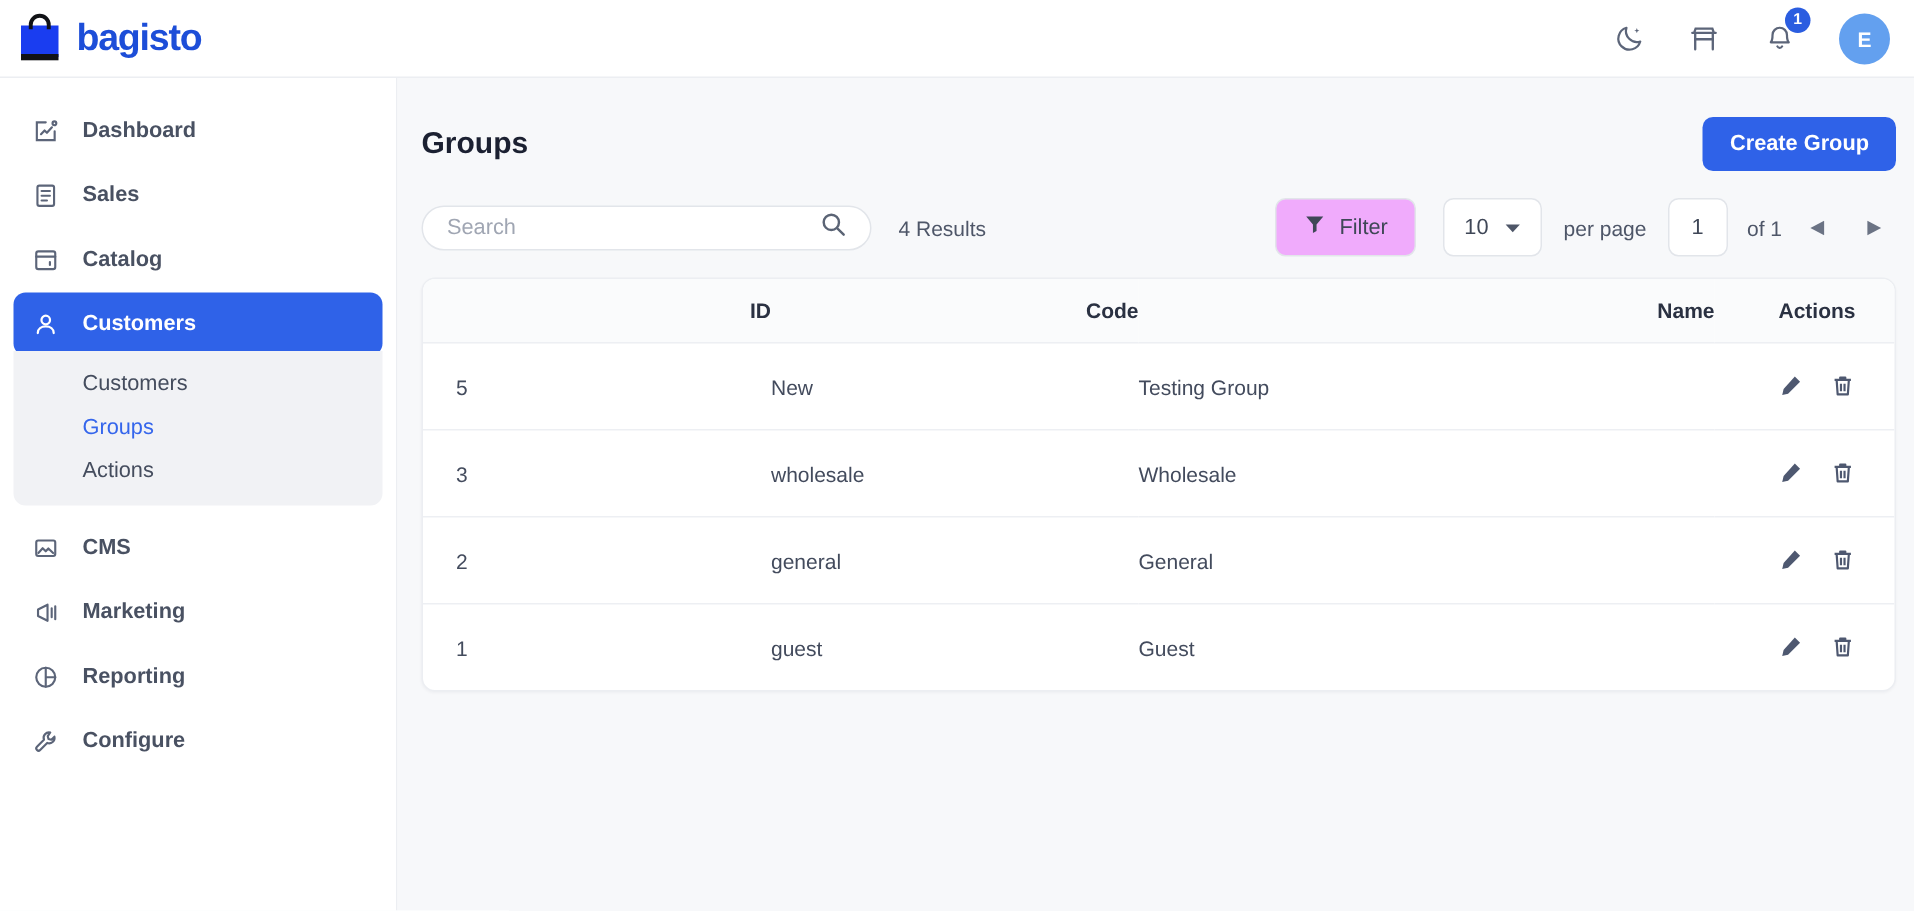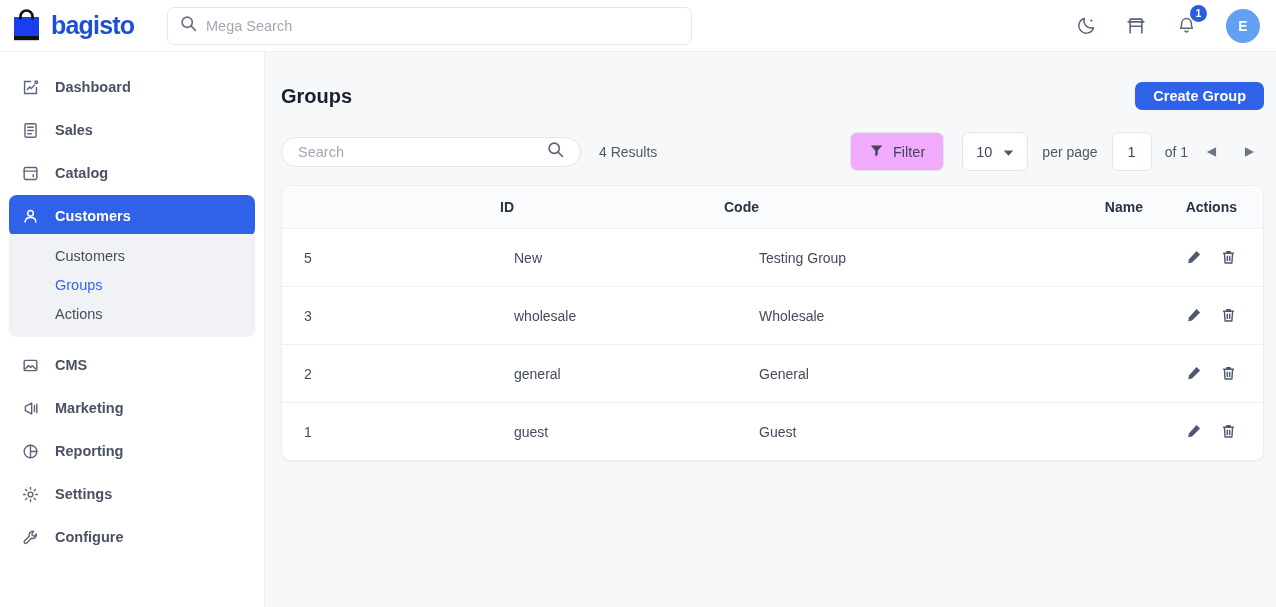--- a/index.html
+++ b/index.html
@@ -104,21 +104,21 @@
   }
   .page-head {
     display: flex; align-items: center;
     padding: 20px 6px 0 2px; height: 68px;
   }
   .page-title { font-size: 20px; font-weight: bold; color: #1b2031; }
   .btn-primary {
     margin-left: auto;
     background: #2f62e8; color: #ffffff;
     border: none; border-radius: 7px;
-    height: 28px; padding: 0 18px;
+    height: 36px; padding: 0 18px;
     font-size: 14.5px; font-weight: bold;
     font-family: inherit; cursor: pointer;
   }
 
   
   .toolbar {
     display: flex; align-items: center;
     padding: 12px 6px 14px 2px; gap: 0;
   }
   .search-box {
@@ -208,29 +208,20 @@
     <span class="brand-mark">
       <svg width="34" height="36" viewBox="0 0 34 36" fill="none">
         <rect x="4" y="9" width="25" height="21" fill="#1a3df0"></rect>
         <path d="M10.5 11.5 V8.5 a6 6 0 0 1 12 0 V11.5" stroke="#111216" stroke-width="2.6" fill="none"></path>
         <rect x="4" y="28" width="25" height="4.2" fill="#111216"></rect>
       </svg>
     </span>
     <span class="brand-name">bagisto</span>
   </div>
 
-  <div class="mega-search">
-    <span>
-      <svg width="17" height="17" viewBox="0 0 20 20" fill="none" stroke="#6b7280" stroke-width="2">
-        <circle cx="8.5" cy="8.5" r="6"></circle>
-          <line x1="13.2" y1="13.2" x2="18" y2="18" stroke-linecap="round"></line>
-      </svg>
-    </span>
-    <span class="ph">Mega Search</span>
-  </div>
 
   <div class="top-actions">
     <span class="ic-btn">
       <svg width="21" height="21" viewBox="0 0 24 24" fill="none" stroke="currentColor" stroke-width="1.7">
         <path d="M20 14.5A8.4 8.4 0 0 1 9.5 4 8.5 8.5 0 1 0 20 14.5z" stroke-linejoin="round"></path>
         <path d="M17.4 4.2l.55 1.45 1.45.55-1.45.55-.55 1.45-.55-1.45L15.4 6.2l1.45-.55z" fill="currentColor" stroke="none"></path>
       </svg>
     </span>
     <span class="ic-btn">
       <svg width="22" height="22" viewBox="0 0 24 24" fill="none" stroke="currentColor" stroke-width="1.7">
@@ -329,29 +320,20 @@
     <div class="nav-item">
       <span class="nico">
         <svg width="19" height="19" viewBox="0 0 24 24" fill="none" stroke="currentColor" stroke-width="1.8">
           <circle cx="12" cy="12" r="8"></circle>
           <path d="M12 4v16M12 12h8" stroke-linecap="round"></path>
         </svg>
       </span>
       <span>Reporting</span>
     </div>
 
-    <div class="nav-item">
-      <span class="nico">
-        <svg width="19" height="19" viewBox="0 0 24 24" fill="none" stroke="currentColor" stroke-width="1.8">
-          <circle cx="12" cy="12" r="3"></circle>
-          <path d="M12 3.2v2.3M12 18.5v2.3M3.2 12h2.3M18.5 12h2.3M5.8 5.8l1.6 1.6M16.6 16.6l1.6 1.6M18.2 5.8l-1.6 1.6M7.4 16.6l-1.6 1.6" stroke-linecap="round"></path>
-        </svg>
-      </span>
-      <span>Settings</span>
-    </div>
 
     <div class="nav-item">
       <span class="nico">
         <svg width="19" height="19" viewBox="0 0 24 24" fill="none" stroke="currentColor" stroke-width="1.8">
           <path d="M15.8 4.2a4.6 4.6 0 0 0-5.3 6.1L4.6 16.2a1.9 1.9 0 0 0 2.7 2.7l5.9-5.9a4.6 4.6 0 0 0 6.1-5.3l-2.6 2.6-2.4-.6-.6-2.4z" stroke-linejoin="round"></path>
         </svg>
       </span>
       <span>Configure</span>
     </div>
 

